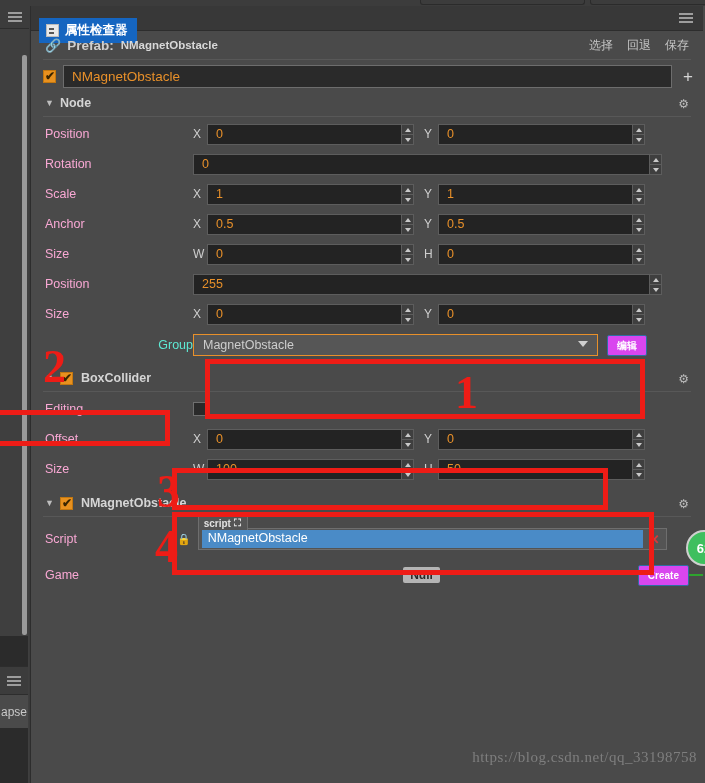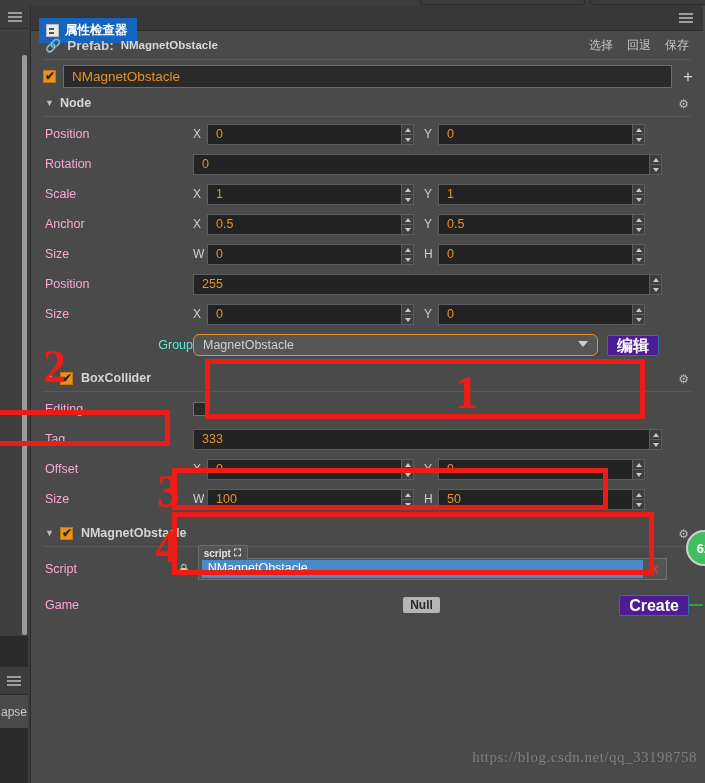--- a/index.html
+++ b/index.html
@@ -85,25 +85,25 @@
   .spin u:last-child { border-bottom:none; }
   .spin u::after { content:""; position:absolute; left:3px; top:3px; width:0;height:0;
                    border-left:3px solid transparent;border-right:3px solid transparent; }
   .spin u:first-child::after { border-bottom:4px solid #c9c9c9; }
   .spin u:last-child::after { border-top:4px solid #c9c9c9; }
   .gap { width:10px; flex:0 0 auto; }
 
   .color-swatch { width:469px; height:20px; background:#ffffff; border:1px solid #1d1d1d; }
 
   .combo { position:relative; width:405px; height:22px; background:#565656; border:1px solid #e8902a;
-           border-radius:6px; color:#cdcdcd; font-size:12.5px; line-height:20px; padding-left:9px; }
+           border-radius:0; color:#cdcdcd; font-size:12.5px; line-height:20px; padding-left:9px; }
   .combo .arw { position:absolute; right:9px; top:6px; width:0;height:0;
                 border-left:5px solid transparent;border-right:5px solid transparent;border-top:6px solid #cfcfcf;}
-  .btn-blue { background:#4c1d95; border:1px solid #2e6ea3; border-radius:2px; color:#fff;
-              font-size:16px; font-weight:bold; height:21px; line-height:19px; padding:0 9px; }
+  .btn-blue { background:#d946ef; border:1px solid #2e6ea3; border-radius:2px; color:#fff;
+              font-size:10px; font-weight:bold; height:21px; line-height:19px; padding:0 9px; }
   .btn-edit { margin-left:9px; }
 
   .chk-sm { width:14px; height:14px; background:#2a2a2a; border:1px solid #6f6f6f; }
 
   
   .script-wrap { position:relative; width:469px; }
   .script-tag { position:absolute; left:0; top:-13px; background:#545454; border:1px solid #6e6e6e;
                 border-bottom:none; color:#e2e2e2; font-size:10px; font-weight:bold; padding:1px 6px 1px 5px;
                 display:flex; gap:3px; align-items:center; border-radius:2px 2px 0 0; }
   .script-field { width:469px; height:22px; background:#545454; border:1px solid #6e6e6e;
@@ -309,27 +309,20 @@
       <span class="section-title">BoxCollider</span>
       <span class="gear">⚙</span>
     </div>
     <div class="section-rule"></div>
 
     <div class="prow">
       <span class="plabel">Editing</span>
       <span class="chk-sm"></span>
     </div>
 
-    <div class="prow">
-      <span class="plabel">Tag</span>
-      <span class="field w-full">333<span class="spin">
-            <u></u>
-            <u></u>
-          </span></span>
-    </div>
 
     <div class="prow">
       <span class="plabel">Offset</span>
       <span class="axis">X</span>
       <span class="field w-half">0<span class="spin">
             <u></u>
             <u></u>
           </span></span>
       <span class="gap"></span>
       <span class="axis">Y</span>

